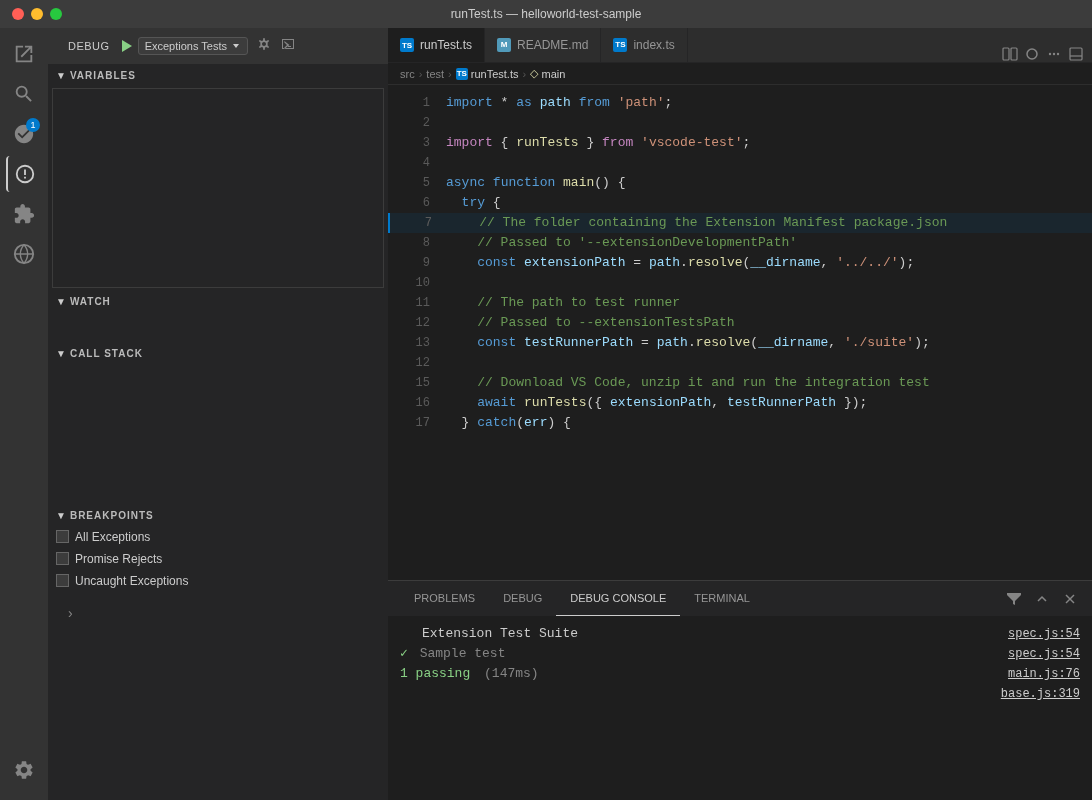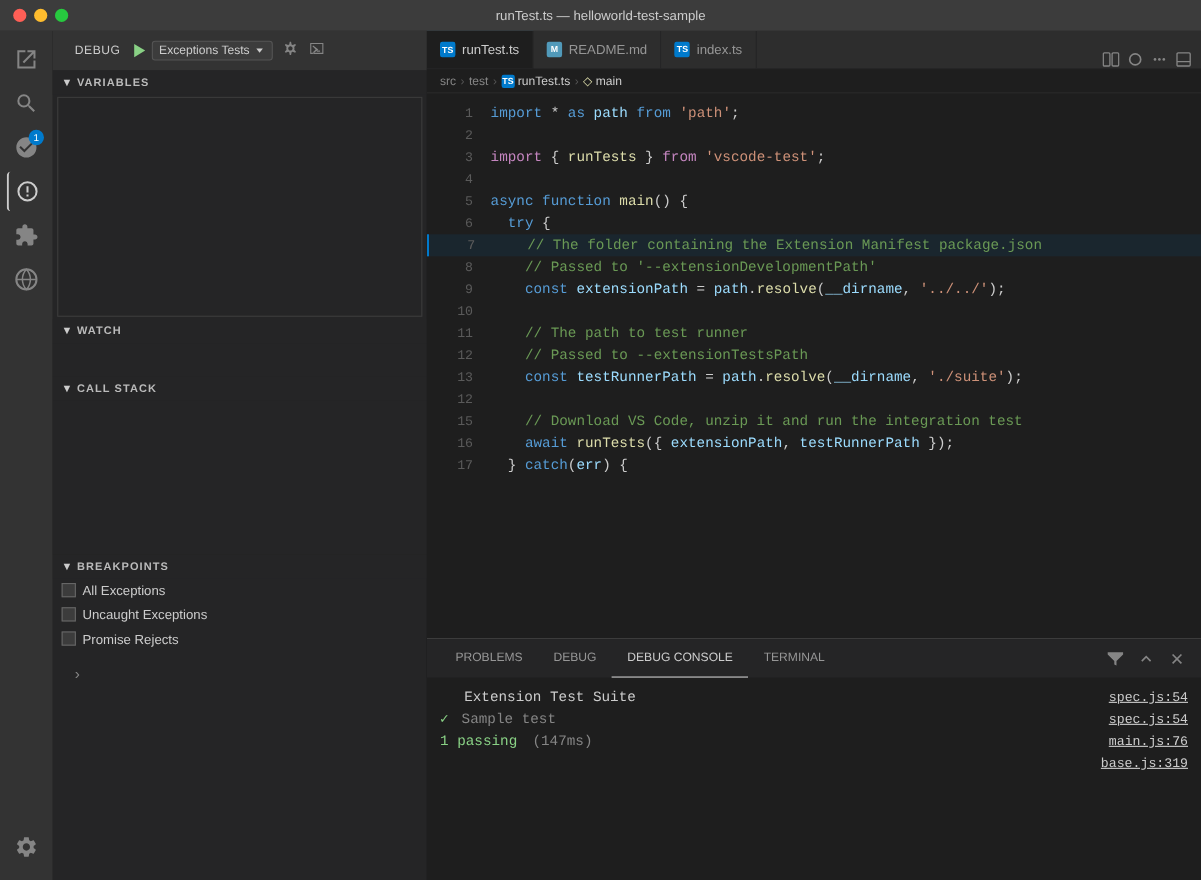--- a/index.html
+++ b/index.html
@@ -537,25 +537,25 @@
         <span class="section-arrow">▼</span>
         <span class="section-title">BREAKPOINTS</span>
       </div>
       <div class="breakpoints-content">
         <div class="breakpoint-item">
           <div class="breakpoint-checkbox"></div>
           <span class="breakpoint-label">All Exceptions</span>
         </div>
         <div class="breakpoint-item">
           <div class="breakpoint-checkbox"></div>
-          <span class="breakpoint-label">Uncaught Exceptions</span>
+          <span class="breakpoint-label">Promise Rejects</span>
         </div>
         <div class="breakpoint-item">
           <div class="breakpoint-checkbox"></div>
-          <span class="breakpoint-label">Promise Rejects</span>
+          <span class="breakpoint-label">Uncaught Exceptions</span>
         </div>
       </div>
 
       <div style="padding: 4px 8px 4px 20px; cursor:pointer;">
         <span style="font-size:14px; color:#858585;">›</span>
       </div>
     </div>
   </div>
 
   <div class="editor-area">

